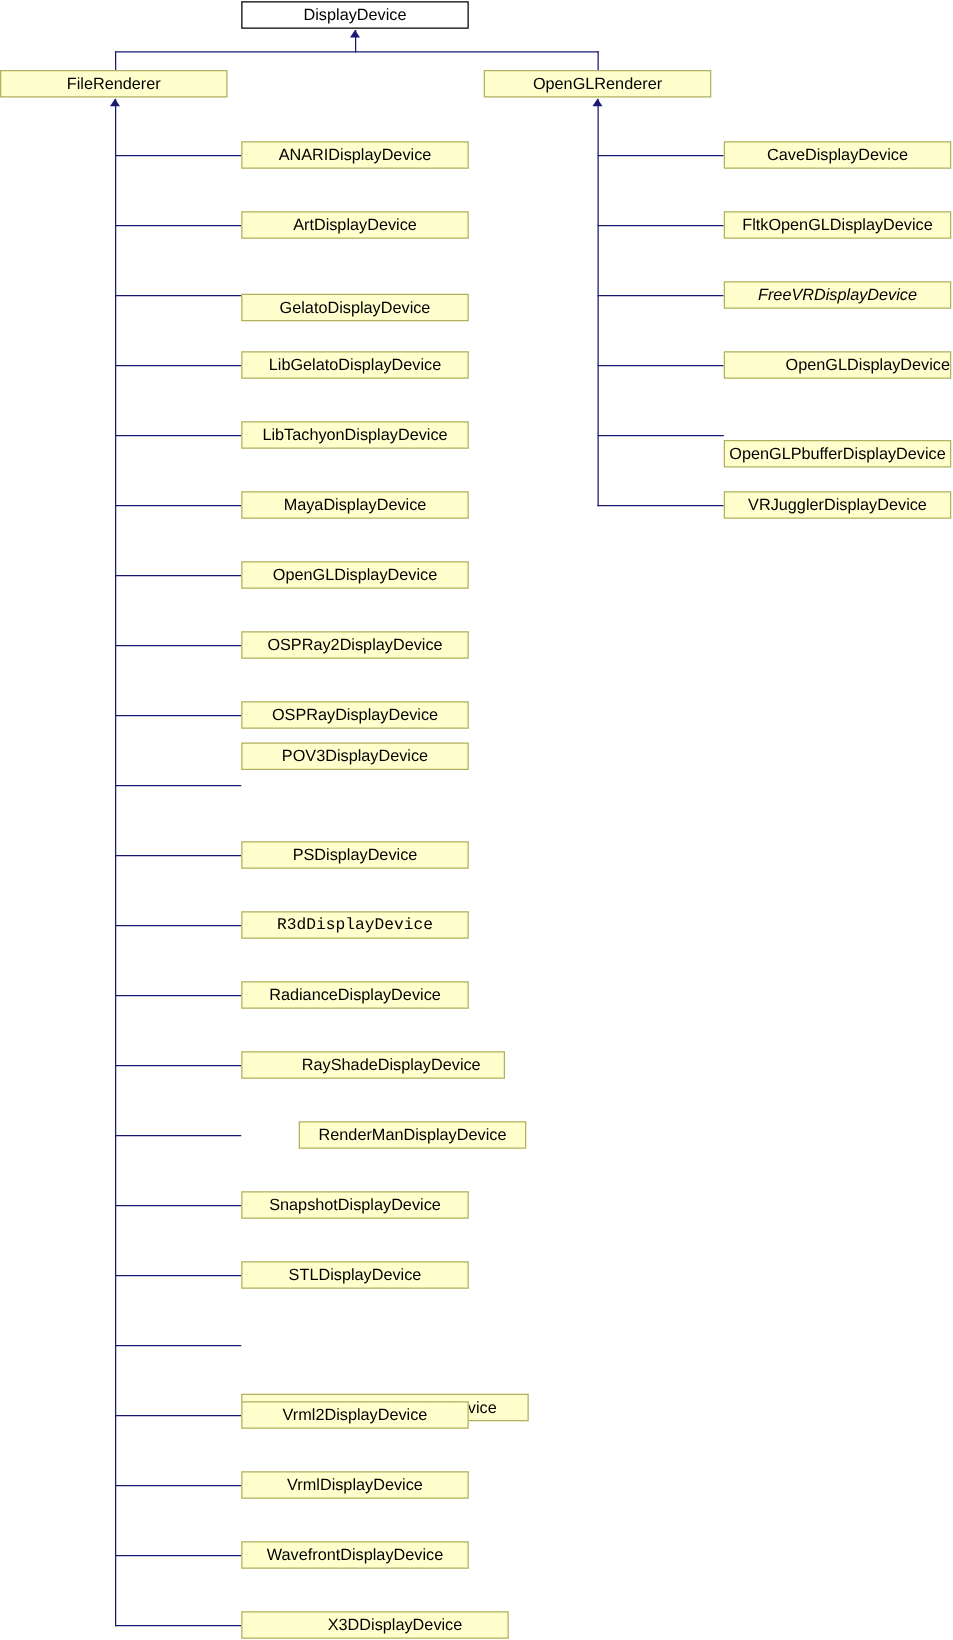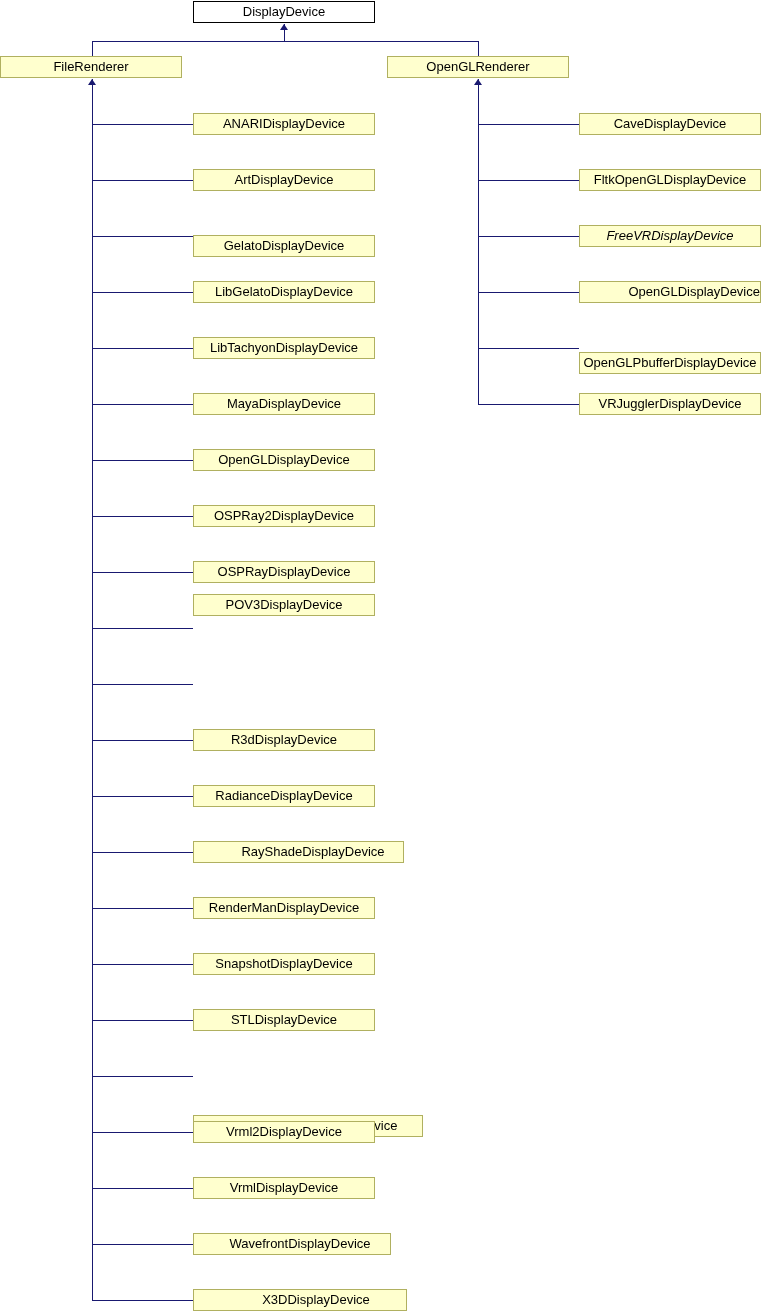--- a/index.html
+++ b/index.html
@@ -100,30 +100,31 @@
   <div class="node col-left" style="top:113px;">ANARIDisplayDevice</div>
   <div class="node col-left" style="top:169px;">ArtDisplayDevice</div>
   <div class="node col-left" style="top:235px;">GelatoDisplayDevice</div>
   <div class="node col-left" style="top:281px;">LibGelatoDisplayDevice</div>
   <div class="node col-left" style="top:337px;">LibTachyonDisplayDevice</div>
   <div class="node col-left" style="top:393px;">MayaDisplayDevice</div>
   <div class="node col-left" style="top:449px;">OpenGLDisplayDevice</div>
   <div class="node col-left" style="top:505px;">OSPRay2DisplayDevice</div>
   <div class="node col-left" style="top:561px;">OSPRayDisplayDevice</div>
   <div class="node col-left" style="top:594px;">POV3DisplayDevice</div>
-  <div class="node col-left" style="top:729px;">R3dDisplayDevice</div>
+  <div class="node col-left" style="top:673px;">PSDisplayDevice</div>
+  <div class="node col-left" style="top:729px;font-family:Liberation Mono, monospace;">R3dDisplayDevice</div>
   <div class="node col-left" style="top:785px;">RadianceDisplayDevice</div>
   <div class="node col-left" style="top:841px;padding-left:29px;">RayShadeDisplayDevice</div>
-  <div class="node col-left" style="top:897px;">RenderManDisplayDevice</div>
+  <div class="node col-left" style="top:897px;margin-left:46px;">RenderManDisplayDevice</div>
   <div class="node col-left" style="top:953px;">SnapshotDisplayDevice</div>
   <div class="node col-left" style="top:1009px;">STLDisplayDevice</div>
   <div class="node col-left" style="top:1115px;padding-left:48px;">TachyonDisplayDevice</div>
   <div class="node col-left" style="top:1121px;">Vrml2DisplayDevice</div>
   <div class="node col-left" style="top:1177px;">VrmlDisplayDevice</div>
-  <div class="node col-left" style="top:1233px;padding-left:16px;">WavefrontDisplayDevice</div>
+  <div class="node col-left" style="top:1233px;">WavefrontDisplayDevice</div>
   <div class="node col-left" style="top:1289px;padding-left:32px;">X3DDisplayDevice</div>
 
   <div class="arrow-up" style="left:474px; top:79px;"></div>
   <div class="edge v" style="left:478px; top:79px; height:326px;"></div>
 
   <div class="edge h" style="left:478px; top:124px; width:101px;"></div>
   <div class="edge h" style="left:478px; top:180px; width:101px;"></div>
   <div class="edge h" style="left:478px; top:236px; width:101px;"></div>
   <div class="edge h" style="left:478px; top:292px; width:101px;"></div>
   <div class="edge h" style="left:478px; top:348px; width:101px;"></div>

